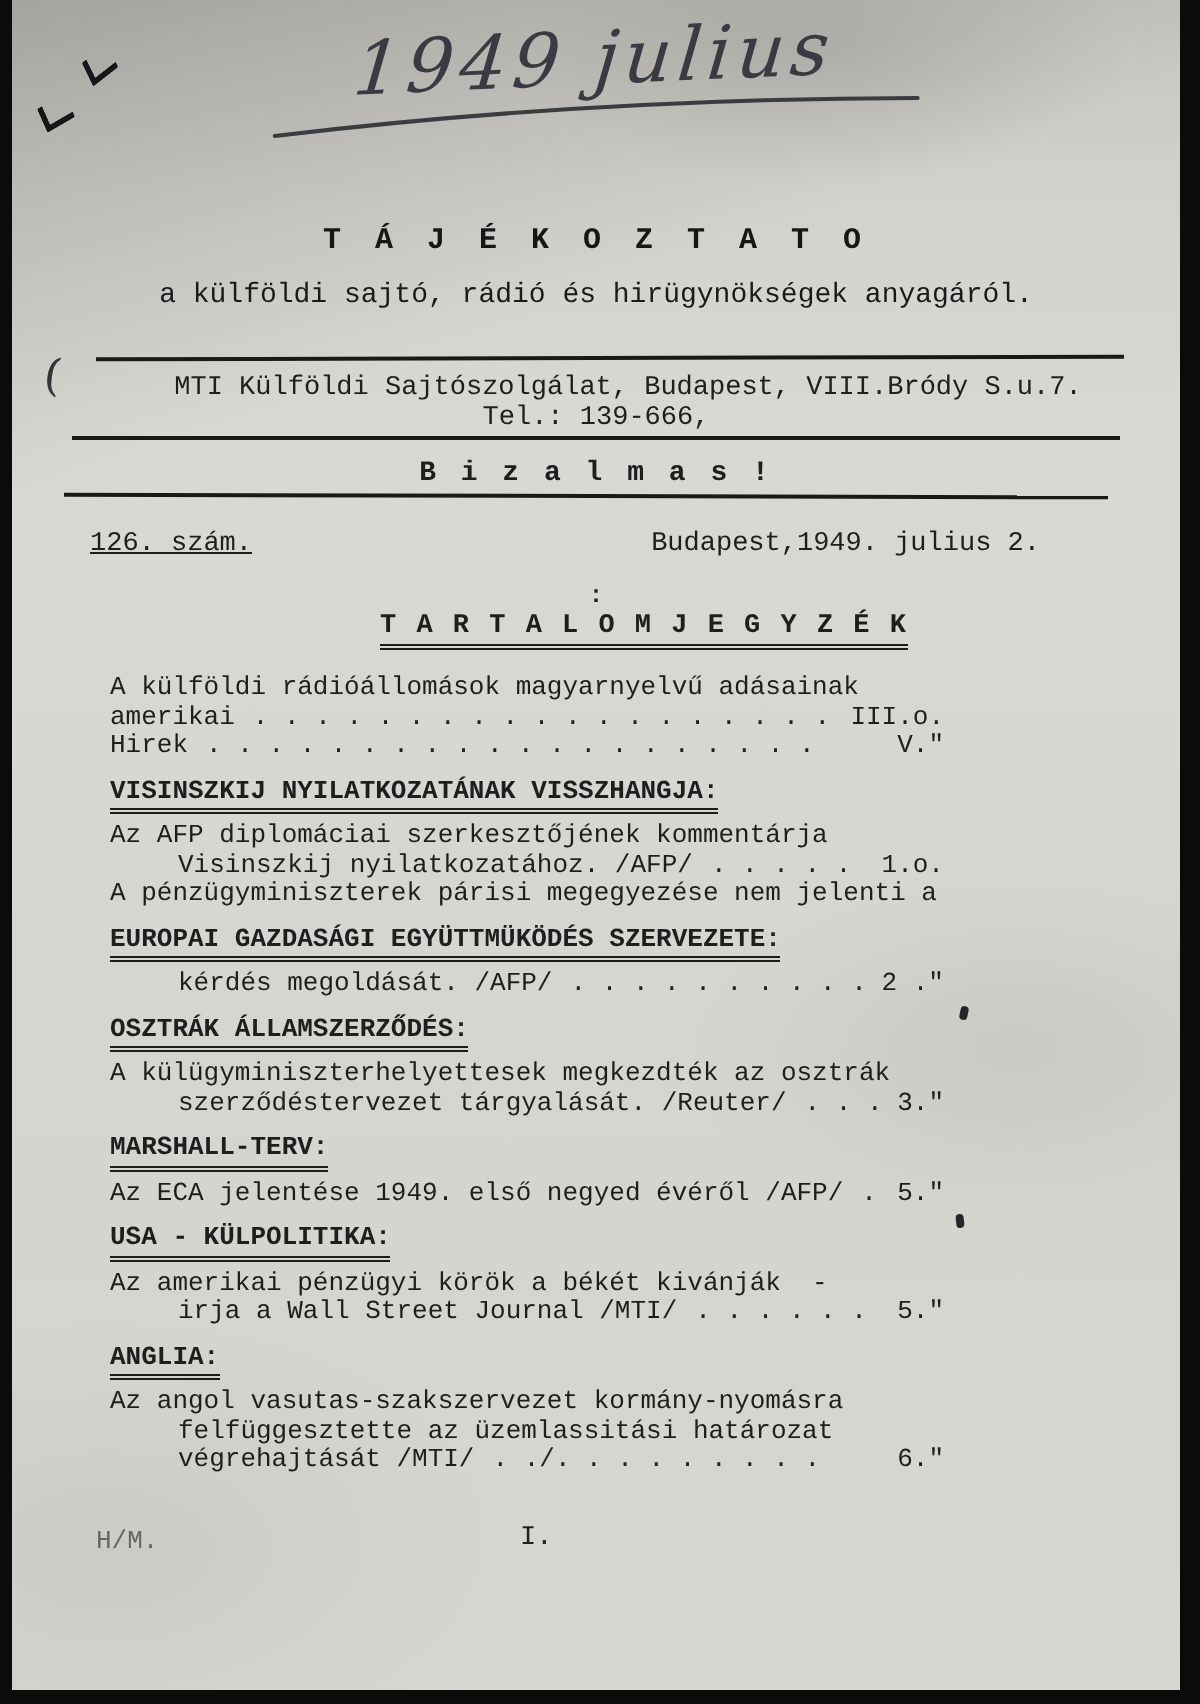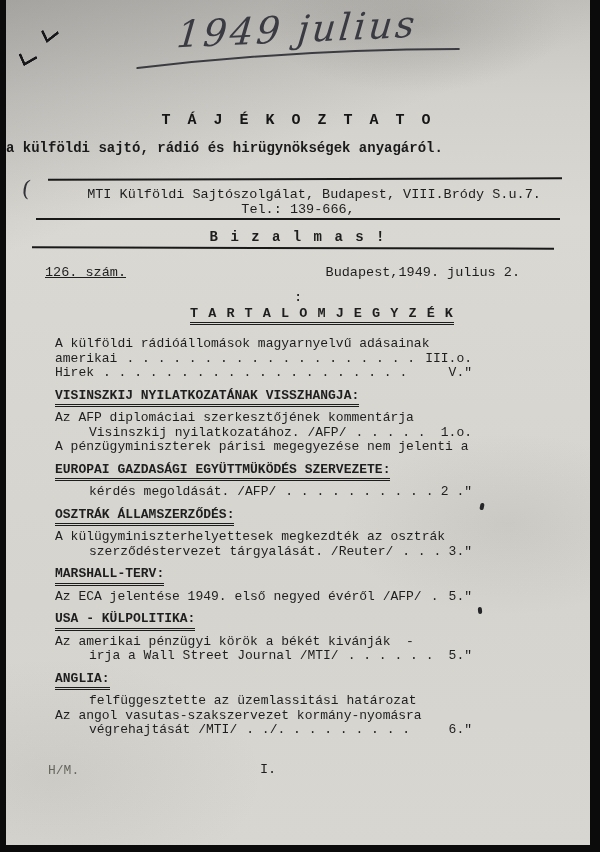--- a/index.html
+++ b/index.html
@@ -21,21 +21,21 @@
     left:0;right:0;top:8px;height:96px;text-align:center;
     font-family:"DejaVu Serif",serif;font-style:italic;
     font-size:37px;color:#3a3b42;letter-spacing:3px;
     transform:rotate(-2.5deg);
   }
   .hand .hw{display:inline-block;transform:skewX(-8deg);}
   .hand svg{display:block;margin:-6px auto 0;}
   .paren{left:16px;top:176px;font-family:"DejaVu Serif",serif;font-size:22px;color:#33333a;transform:rotate(8deg);}
   
   .title{left:0;right:0;top:112px;text-align:center;font-size:15px;font-weight:700;letter-spacing:4px;color:#161616;}
-  .subtitle{left:0;right:0;top:140px;text-align:left;font-size:14px;font-weight:700;color:#1a1a1a;}
+  .subtitle{left:0;right:0;top:140px;text-align:center;font-size:14px;font-weight:400;color:#1a1a1a;}
   .rule{height:2px;background:#191919;}
   .rule1{left:42px;right:28px;top:178px;transform:rotate(-.15deg);}
   .addr1{left:0;right:0;top:187px;text-align:center;font-size:13.5px;margin-left:32px;}
   .addr2{left:0;right:0;top:202px;text-align:center;font-size:13.5px;}
   .rule2{left:30px;right:30px;top:218px;}
   .biz{left:0;right:0;top:229px;text-align:center;font-size:14px;font-weight:700;letter-spacing:2px;}
   .rule3{left:26px;right:36px;top:247px;transform:rotate(.15deg);}
   .meta{left:39px;right:70px;top:265px;display:flex;justify-content:space-between;font-size:13.5px;}
   .meta .issue{text-decoration:underline;}
   .colon{left:0;right:0;top:291px;text-align:center;font-size:12px;font-weight:700;}
@@ -110,22 +110,22 @@
         <div class="toc-row dotted ind"><span class="t">kérdés megoldását. /AFP/</span><span class="dots">. . . . . . . . . . . . .</span><span class="pg">2 ."</span></div>
         <div class="toc-row heading"><span class="hul">OSZTRÁK ÁLLAMSZERZŐDÉS:</span></div>
         <div class="toc-row plain"><span class="t">A külügyminiszterhelyettesek megkezdték az osztrák</span></div>
         <div class="toc-row dotted ind"><span class="t">szerződéstervezet tárgyalását. /Reuter/</span><span class="dots">. . . .</span><span class="pg">3."</span></div>
         <div class="toc-row heading"><span class="hul">MARSHALL-TERV:</span></div>
         <div class="toc-row dotted"><span class="t">Az ECA jelentése 1949. első negyed évéről /AFP/</span><span class="dots">. .</span><span class="pg">5."</span></div>
         <div class="toc-row heading"><span class="hul">USA - KÜLPOLITIKA:</span></div>
         <div class="toc-row plain"><span class="t">Az amerikai pénzügyi körök a békét kivánják  -</span></div>
         <div class="toc-row dotted ind"><span class="t">irja a Wall Street Journal /MTI/</span><span class="dots">. . . . . . .</span><span class="pg">5."</span></div>
         <div class="toc-row heading"><span class="hul">ANGLIA:</span></div>
+        <div class="toc-row plain"><span class="t">Az angol vasutas-szakszervezet kormány-nyomásra</span></div>
         <div class="toc-row plain ind"><span class="t">felfüggesztette az üzemlassitási határozat</span></div>
-        <div class="toc-row plain"><span class="t">Az angol vasutas-szakszervezet kormány-nyomásra</span></div>
         <div class="toc-row dotted ind"><span class="t">végrehajtását /MTI/</span><span class="dots">. ./. . . . . . . . .</span><span class="pg">6."</span></div>
       </div>
 
     <div class="abs speck sp1"></div>
     <div class="abs speck sp2"></div>
 
     <div class="abs foot-l">H/M.</div>
     <div class="abs foot-c">I.</div>
   </div>
 </div>

